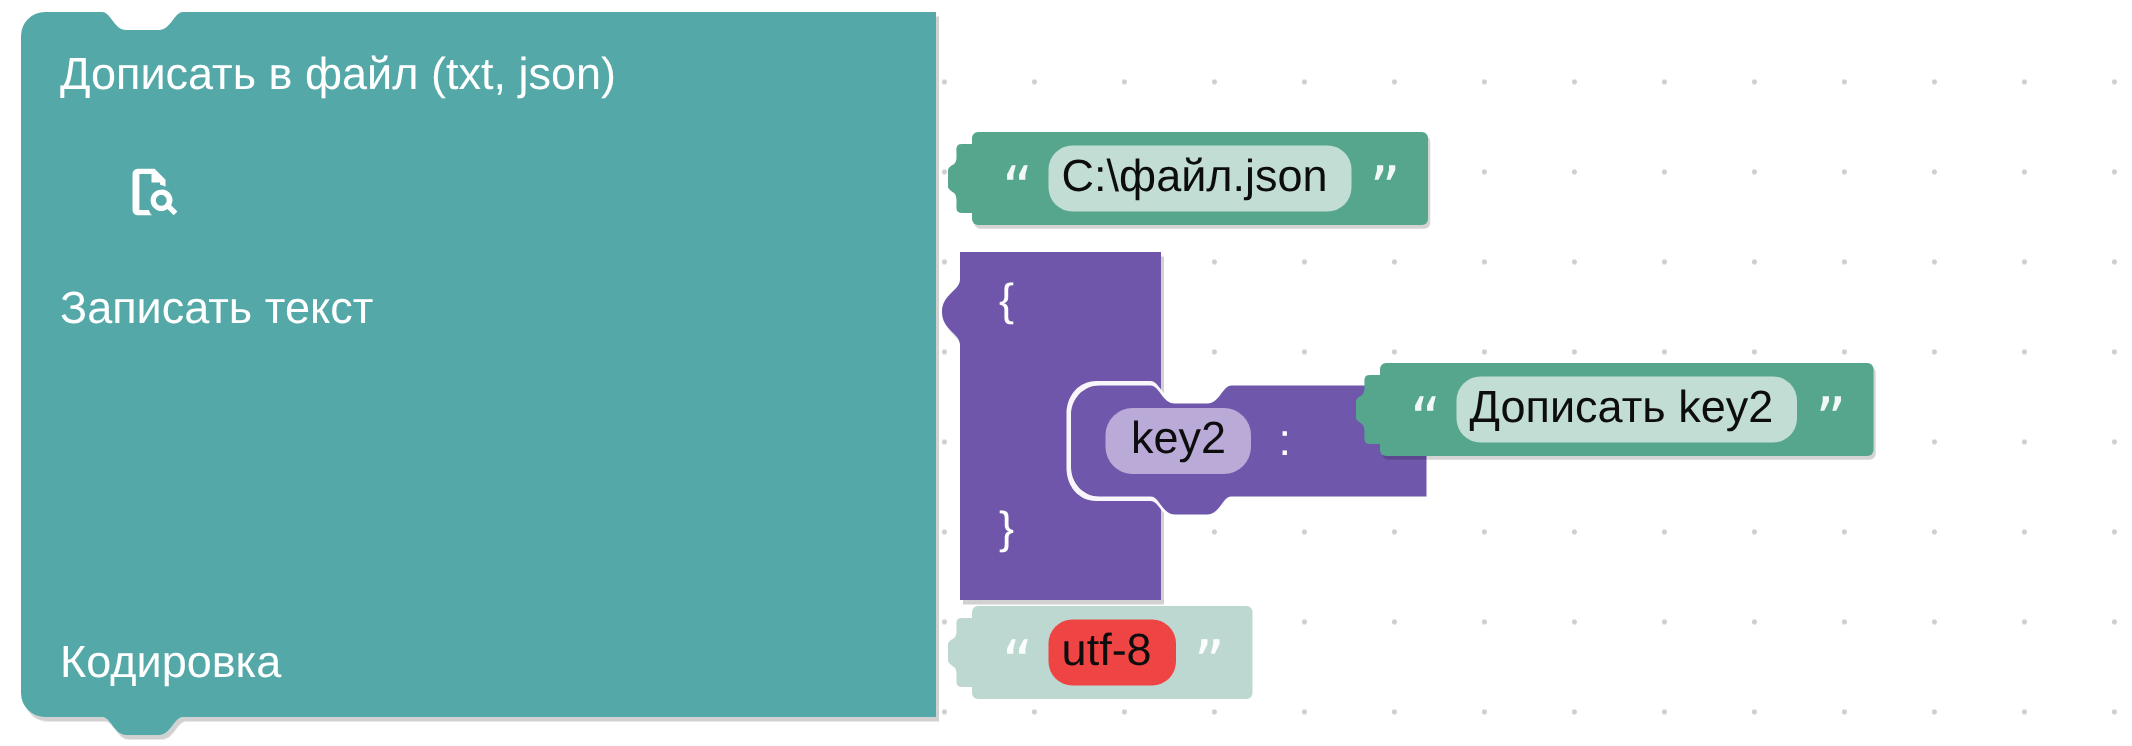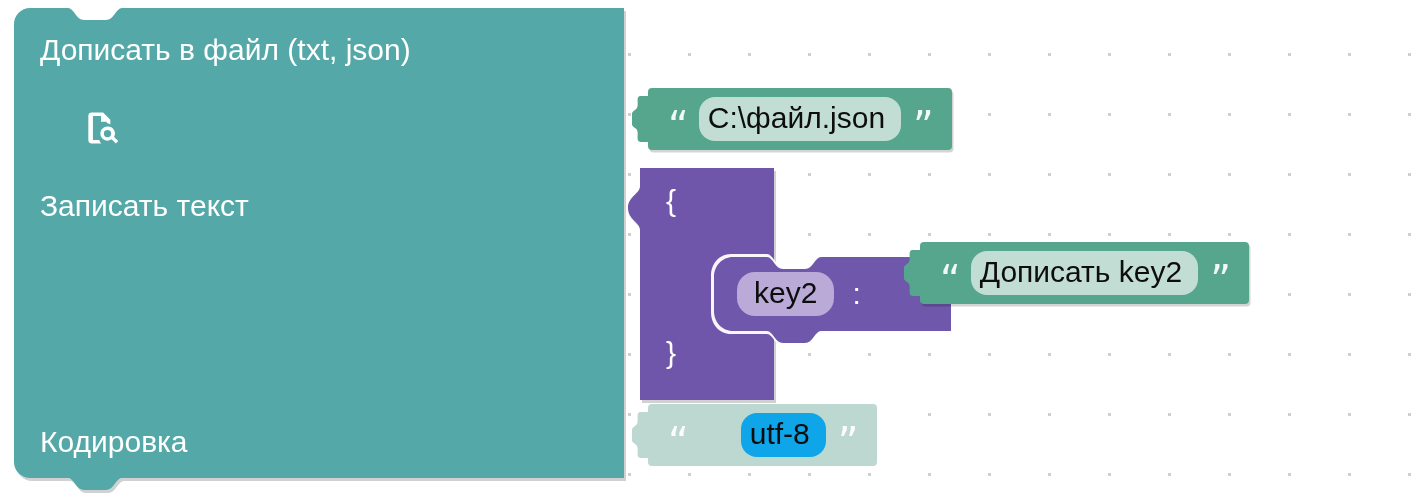--- a/index.html
+++ b/index.html
@@ -130,21 +130,21 @@
 
   
   #enc-block {
     left: 648px;
     top: 404px;
     height: 62px;
     background: #bdd8d1;
     border-radius: 4px;
   }
   #enc-block .quote { color: #ffffff; opacity: .95; }
-  #enc-block .field { background: #0ea5e9; margin-left: 42px; }
+  #enc-block .field { background: #ef4444; }
 
   
   #json-block {
     position: absolute;
     left: 640px;
     top: 168px;
     width: 152px;
     height: 232px;
   }
   #json-svg {

